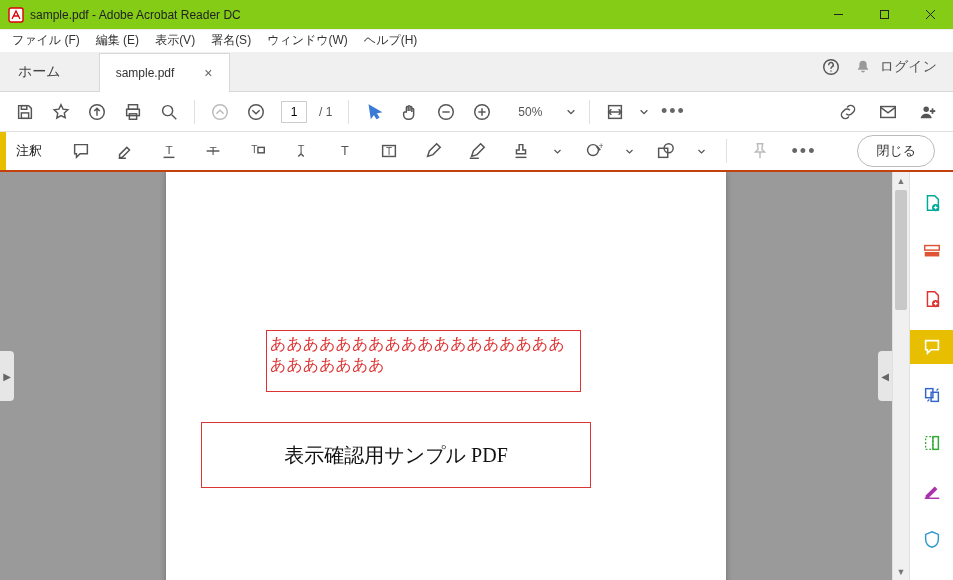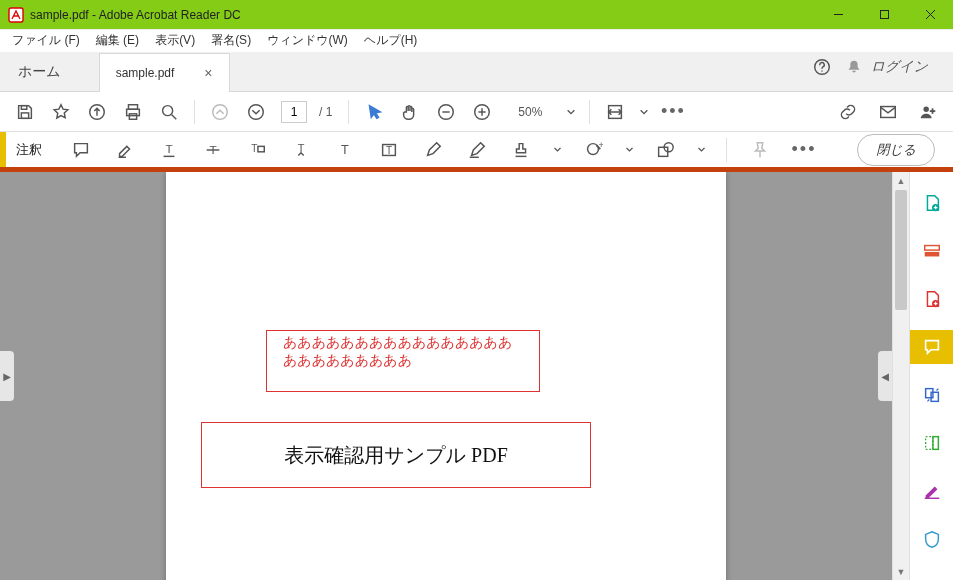--- a/index.html
+++ b/index.html
@@ -9,44 +9,44 @@
   .titlebar .title { font-size: 12px; color: #222; }
   .win-controls { margin-left: auto; display: flex; }
   .win-btn { width: 46px; height: 30px; display: flex; align-items: center; justify-content: center; }
   .win-btn svg { width: 11px; height: 11px; }
   .menubar { height: 22px; display: flex; align-items: flex-start; padding-left: 4px; background: #fff; font-size: 12px; color: #333; }
   .menubar .menu-item { padding: 2px 8px; }
   .tabbar { height: 40px; background: #f0f0f0; display: flex; align-items: flex-start; border-bottom: 1px solid #d8d8d8; }
   .tabbar .home-tab, .tabbar .tool-tab { padding: 0 18px; font-size: 14px; color: #444; height: 100%; display: flex; align-items: center; }
   .tabbar .doc-tab { margin-left: 20px; height: 100%; background: #fff; border-top: 1px solid #d8d8d8; border-left: 1px solid #d8d8d8; border-right: 1px solid #d8d8d8; display: flex; align-items: center; padding: 0 16px; position: relative; top: 1px; }
   .doc-tab .close { margin-left: 30px; color: #666; font-size: 14px; }
-  .tabbar .right { margin-left: auto; display: flex; align-items: center; gap: 2px; padding-right: 25px; font-style: italic; }
+  .tabbar .right { margin-left: auto; display: flex; align-items: center; gap: 2px; padding-right: 16px; }
   .tabbar .login { color: #555; font-size: 14px; }
   .toolbar { height: 40px; border-bottom: 1px solid #e0e0e0; display: flex; align-items: center; padding: 0 10px; gap: 6px; }
   .tb-btn { width: 30px; height: 30px; display: flex; align-items: center; justify-content: center; color: #555; }
   .tb-sep { width: 1px; height: 24px; background: #e0e0e0; margin: 0 4px; }
   .tb-btn svg { width: 20px; height: 20px; stroke: #555; fill: none; stroke-width: 1.6; }
   .page-num { width: 26px; height: 22px; border: 1px solid #ccc; text-align: center; font-size: 12px; margin-left: 4px; }
   .page-total { font-size: 12px; color: #555; margin: 0 6px; }
   .zoom-txt { font-size: 12px; color: #555; margin: 0 15px; }
   .toolbar .right { margin-left: auto; display: flex; align-items: center; gap: 10px; }
-  .annobar { height: 40px; border-bottom: 5px solid #c2410c; display: flex; align-items: center; }
+  .annobar { height: 40px; border-bottom: 2px solid #c2410c; display: flex; align-items: center; }
   .anno-label { background: #E8BE00; height: 100%; display: flex; align-items: center; }
   .anno-label span:last-child { padding: 0 10px; font-size: 13px; color: #222; background:#fff; height:100%; display:flex; align-items:center;}
   .anno-label .stripe { width: 6px; height: 100%; background: #E8BE00; }
   .anno-tools { display: flex; align-items: center; gap: 14px; padding-left: 14px; }
-  .annobar .right { margin-left: auto; display: flex; align-items: center; gap: 14px; padding-right: 18px; font-style: italic; }
+  .annobar .right { margin-left: auto; display: flex; align-items: center; gap: 14px; padding-right: 18px; }
   .close-btn { border: 1px solid #bbb; border-radius: 16px; padding: 6px 18px; font-size: 13px; color: #333; }
   .workspace { display: flex; height: calc(580px - 30px - 22px - 40px - 40px - 40px); }
   .doc-area { flex: 1; background: #9a9a9a; position: relative; display: flex; justify-content: center; overflow: hidden; }
   .left-handle, .right-handle { position: absolute; top: 50%; transform: translateY(-50%); width: 14px; height: 50px; background: #e6e6e6; display: flex; align-items: center; justify-content: center; color: #666; font-size: 10px; }
   .left-handle { left: 0; border-radius: 0 4px 4px 0; }
   .right-handle { right: 0; border-radius: 4px 0 0 4px; }
   .page { width: 560px; background: #fff; margin-top: 0; box-shadow: 0 0 6px rgba(0,0,0,0.3); position: relative; height: 720px; }
-  .red-box1 { position: absolute; left: 100px; top: 158px; width: 274px; height: 62px; border: 1px solid #d33; color: #d33; font-size: 14px; padding: 3px 16px; letter-spacing: 0; }
+  .red-box1 { position: absolute; left: 100px; top: 158px; width: 315px; height: 62px; border: 1px solid #d33; color: #d33; font-size: 16px; padding: 3px 3px; letter-spacing: 0; }
   .red-box2 { position: absolute; left: 35px; top: 250px; width: 390px; height: 66px; border: 1px solid #d33; display: flex; align-items: center; justify-content: center; }
   .red-box2 span { font-family: "Yu Mincho", serif; font-size: 20px; color: #111; }
   .sidepanel { width: 44px; background: #fff; border-left: 1px solid #e0e0e0; display: flex; flex-direction: column; align-items: center; padding-top: 14px; gap: 14px; }
   .sidepanel .sp-btn { width: 44px; height: 34px; display: flex; align-items: center; justify-content: center; }
   .sidepanel .sp-btn.active { background: #E8BE00; }
   .sp-btn svg { width: 20px; height: 20px; }
   .scrollbar-v { width: 17px; background: #f0f0f0; border-left: 1px solid #e0e0e0; position: relative; }
   .scrollbar-v .thumb { position: absolute; left: 2px; right: 2px; top: 18px; height: 120px; background: #c8c8c8; border-radius: 2px; }
   .scrollbar-v .arrow { position: absolute; left: 0; right: 0; height: 17px; display: flex; align-items: center; justify-content: center; color: #777; font-size: 9px; }
   .scrollbar-v .arrow.up { top: 0; }

